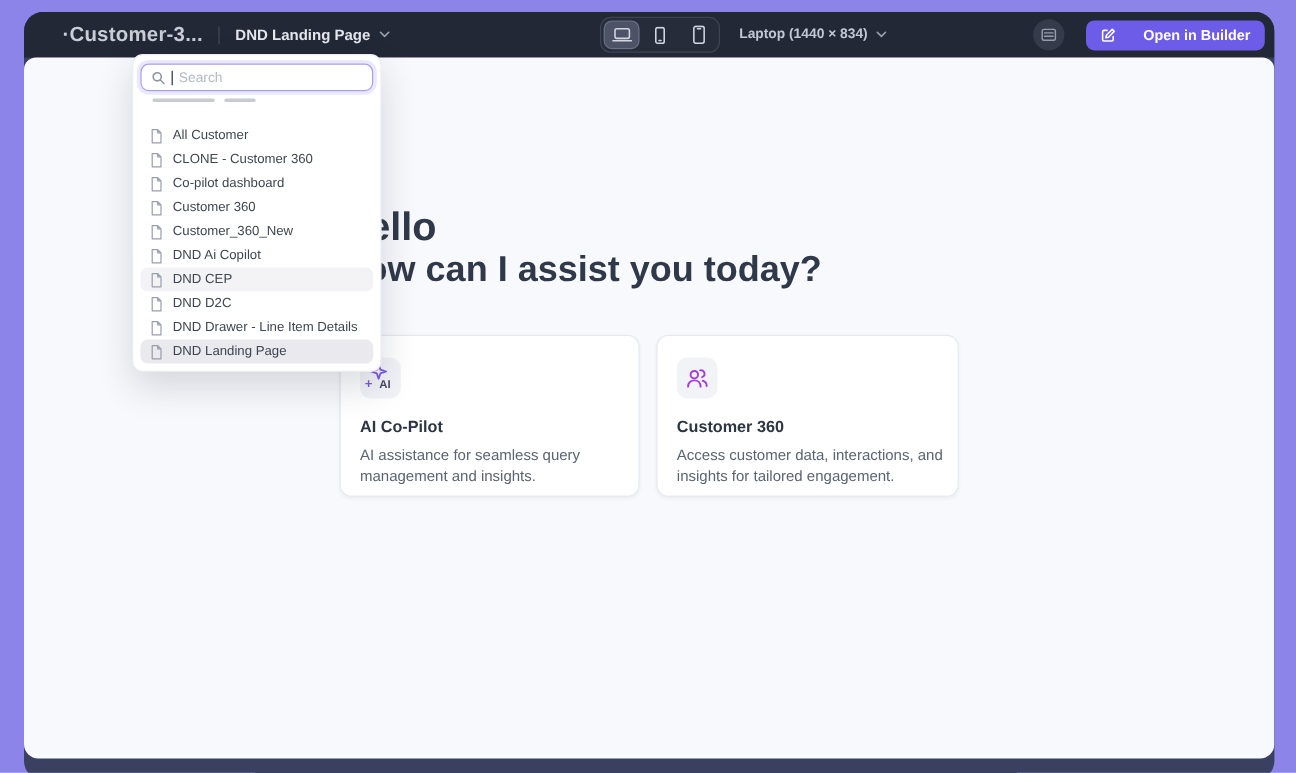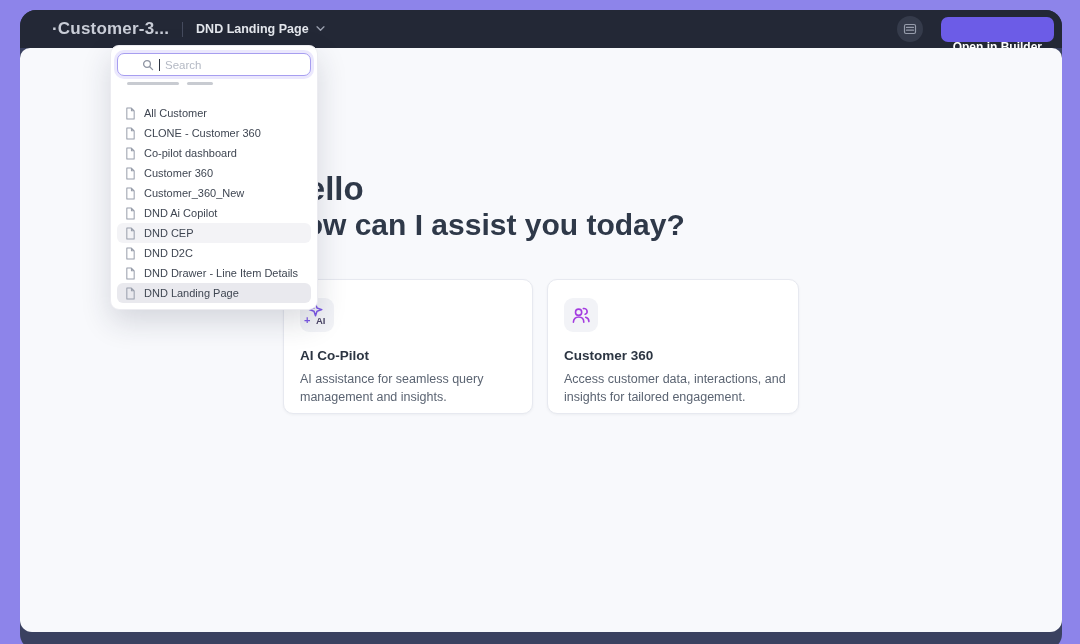--- a/index.html
+++ b/index.html
@@ -29,21 +29,21 @@
   .dev-ic path, .dev-ic rect, .dev-ic line, .dev-ic circle { fill:none; stroke:#d2d6e0; stroke-width:1.3; stroke-linecap:round; }
   .viewport-selector { display:flex; align-items:center; gap:7px; color:#c3c7d3; font-size:11.5px;
                        font-weight:600; cursor:pointer; white-space:nowrap; }
 
   .tb-right { margin-left:auto; display:flex; align-items:center; gap:18px; }
   .circle-btn { width:26px; height:26px; border-radius:50%; background:#353b4b; display:flex;
                 align-items:center; justify-content:center; cursor:pointer; }
   .circle-btn svg rect, .circle-btn svg line { fill:none; stroke:#969cab; stroke-width:1.2; stroke-linecap:round; }
   .builder-btn { height:25px; padding:0 12px; background:#6c5ce7; border:none; border-radius:7px;
                  color:#ffffff; font-size:12px; font-weight:700; display:flex; align-items:center;
-                 gap:23px; cursor:pointer; font-family:"Liberation Sans",sans-serif;flex-direction:column; }
+                 gap:23px; cursor:pointer; font-family:"Liberation Sans",sans-serif; }
   .builder-btn svg path, .builder-btn svg rect { fill:none; stroke:#ffffff; stroke-width:1.4;
                  stroke-linecap:round; stroke-linejoin:round; }
 
   
   .content { position:absolute; left:0; top:38px; width:100%; height:584px; background:#f8f9fc;
              border-radius:10px 10px 12px 12px; }
 
   .greeting { position:absolute; left:263px; top:122px; color:#2f3949; z-index:1; }
   .greeting .l1 { font-size:33px; font-weight:700; line-height:37px; }
   .greeting .l2 { font-size:30px; font-weight:700; line-height:35px; }
@@ -64,21 +64,21 @@
   .ai-ic .star { position:absolute; left:3px; top:0; }
   .ai-ic .star path { fill:none; stroke:#7b57e6; stroke-width:1.5; stroke-linejoin:round; }
   .ai-ic .plus { position:absolute; left:0; top:13px; color:#7b57e6; font-size:11px; font-weight:700; line-height:11px; }
   .ai-ic .ai-label { position:absolute; left:12px; top:13px; color:#4b4566; font-size:9.5px; font-weight:700; line-height:11px; }
   .users-ic path, .users-ic circle { fill:none; stroke:#a43ce0; stroke-width:1.6; stroke-linecap:round; }
 
   
   .panel { position:absolute; left:90px; top:-3px; width:208px; background:#ffffff;
            border:1px solid #ececf1; border-radius:9px; padding:7px 6px 6px;
            box-shadow:0 12px 30px rgba(30,35,60,.16); z-index:30; }
-  .search-box { display:flex; align-items:center; gap:5px; height:23px; padding:0 24px;
+  .search-box { display:flex; align-items:center; gap:5px; height:23px; padding:0 8px;
                 border:1.3px solid #a79ef0; border-radius:7px; background:#ffffff;
                 box-shadow:0 0 0 3px rgba(124,99,240,.15); }
   .search-box svg circle, .search-box svg line { fill:none; stroke:#8f95a3; stroke-width:1.3; stroke-linecap:round; }
   .caret { width:1px; height:12px; background:#2b3240; }
   .search-box input { border:none; outline:none; flex:1; min-width:0; font-size:11.5px;
                       font-family:"Liberation Sans",sans-serif; color:#333a46; background:transparent; }
   .search-box input::placeholder { color:#b4b9c4; }
 
   .clipped-row { height:6px; overflow:hidden; margin:3px 2px 2px 10px; display:flex; gap:8px; align-items:flex-end; }
   .clipped-row i { display:block; height:3px; background:#9aa0ac; border-radius:2px; opacity:.55; }
@@ -101,20 +101,48 @@
       <div class="tb-title">·Customer-3...</div>
       <div class="tb-divider"></div>
       <div class="page-selector">
         <span>DND Landing Page</span>
         <svg class="chev" viewBox="0 0 10 7">
             <path d="M1 1 L5 5 L9 1"></path>
           </svg>
       </div>
     </div>
 
+    <div class="tb-center">
+      <div class="device-group">
+        <div class="device-btn active">
+          <svg class="dev-ic" width="17" height="14" viewBox="0 0 17 14">
+            <rect x="2.5" y="2" width="12" height="8" rx="1.5"></rect>
+              <line x1="0.8" y1="12" x2="16.2" y2="12"></line>
+          </svg>
+        </div>
+        <div class="device-btn">
+          <svg class="dev-ic" width="12" height="15" viewBox="0 0 12 15">
+            <rect x="2.5" y="1" width="7" height="13" rx="1.5"></rect>
+              <line x1="5.2" y1="11.8" x2="6.8" y2="11.8"></line>
+          </svg>
+        </div>
+        <div class="device-btn">
+          <svg class="dev-ic" width="13" height="16" viewBox="0 0 13 16">
+            <rect x="2.2" y="1" width="8.6" height="14" rx="1.6"></rect>
+              <line x1="5.2" y1="3" x2="7.8" y2="3"></line>
+          </svg>
+        </div>
+      </div>
+      <div class="viewport-selector">
+        <span>Laptop (1440 × 834)</span>
+        <svg class="chev" viewBox="0 0 10 7">
+            <path d="M1 1 L5 5 L9 1"></path>
+          </svg>
+      </div>
+    </div>
 
     <div class="tb-right">
       <div class="circle-btn">
         <svg width="14" height="12" viewBox="0 0 14 12">
           <rect x="1.5" y="1.5" width="11" height="9" rx="1.5"></rect>
           <line x1="3.5" y1="4.4" x2="10.5" y2="4.4"></line>
             <line x1="3.5" y1="7.2" x2="10.5" y2="7.2"></line>
         </svg>
       </div>
       <button class="builder-btn">

